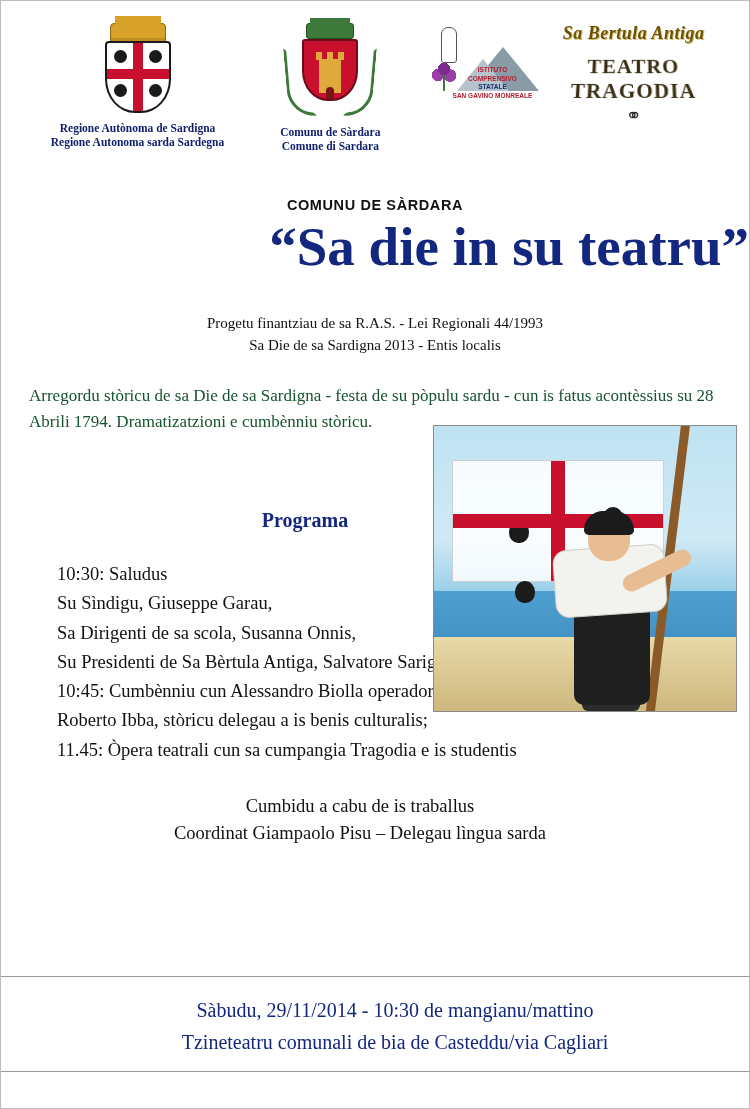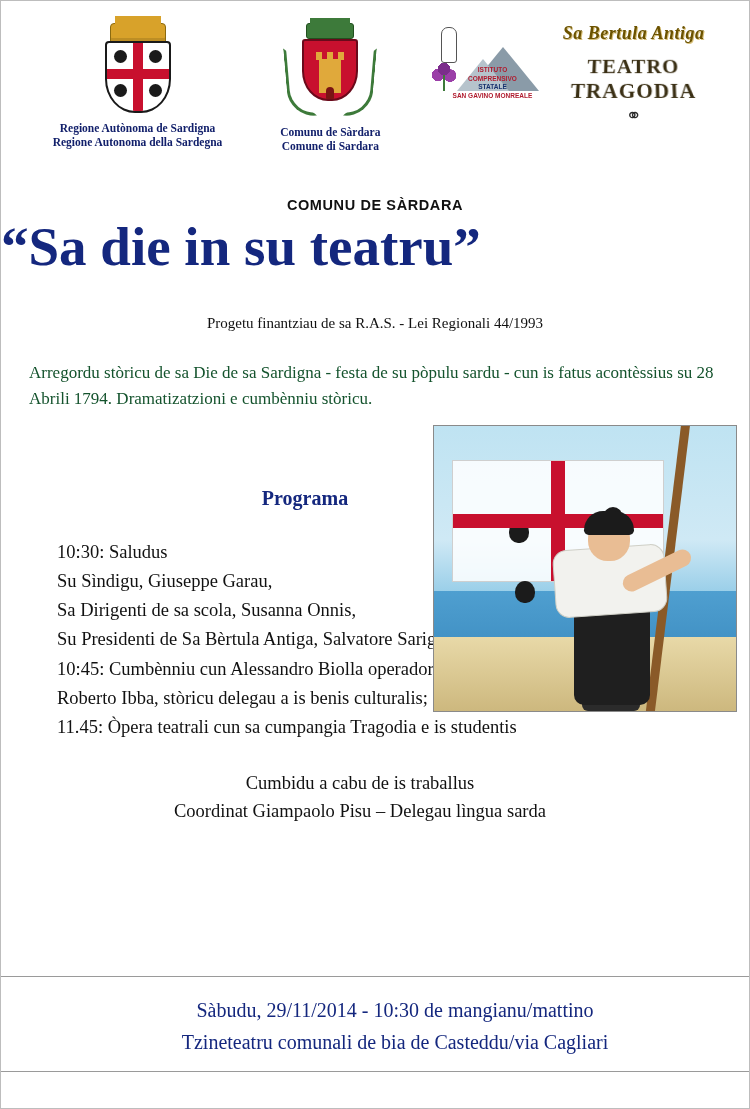--- a/index.html
+++ b/index.html
@@ -248,21 +248,21 @@
   .comunu-line {
     text-align: center;
     font-family: "Liberation Sans", sans-serif;
     font-size: 14.5px;
     font-weight: bold;
     letter-spacing: 0.6px;
     color: #111;
     margin-top: 46px;
   }
   .main-title {
-    text-align: left;
+    text-align: right;
     font-family: "Liberation Serif", serif;
     font-weight: bold;
     font-size: 55px;
     color: #14277e;
     letter-spacing: 0px;
     margin-top: 4px;
     line-height: 1.1;
   }
   .funding {
     text-align: center;
@@ -438,21 +438,21 @@
           <div class="cross-v"></div>
           <div class="cross-h"></div>
           <div class="head h1"></div>
           <div class="head h2"></div>
           <div class="head h3"></div>
           <div class="head h4"></div>
         </div>
       </div>
       <div class="logo-caption">
         <div>Regione Autònoma de Sardigna</div>
-        <div>Regione Autonoma della Sardegna</div>
+        <div>Regione Autonoma sarda Sardegna</div>
       </div>
     </div>
 
     <div class="logo-block comune">
       <div class="emblem-comune">
         <div class="crown2"></div>
         <div class="laurel-l"></div>
         <div class="laurel-r"></div>
         <div class="shield2">
           <div class="tower"></div>
@@ -485,20 +485,21 @@
       <div class="tragodia">TEATRO TRAGODIA</div>
       <div class="tragodia-mark">⚭</div>
     </div>
 
   </div>
 
   <div class="comunu-line">COMUNU DE SÀRDARA</div>
   <div class="main-title">“Sa die in su teatru”</div>
   <div class="funding">
     <div>Progetu finantziau de sa  R.A.S. - Lei Regionali 44/1993</div>
+    <div>Sa Die de sa Sardigna 2013 - Entis localis</div>
   </div>
 
   <div class="intro">Arregordu  stòricu de sa Die de sa Sardigna - festa de su pòpulu sardu - cun is fatus acontèssius su 28 Abrili 1794. Dramatizatzioni e cumbènniu stòricu.</div>
 
   <div class="illustration">
     <div class="ill-sea"></div>
     <div class="ill-shore"></div>
     <div class="ill-banner">
       <div class="ill-head a"></div>
       <div class="ill-head b"></div>

